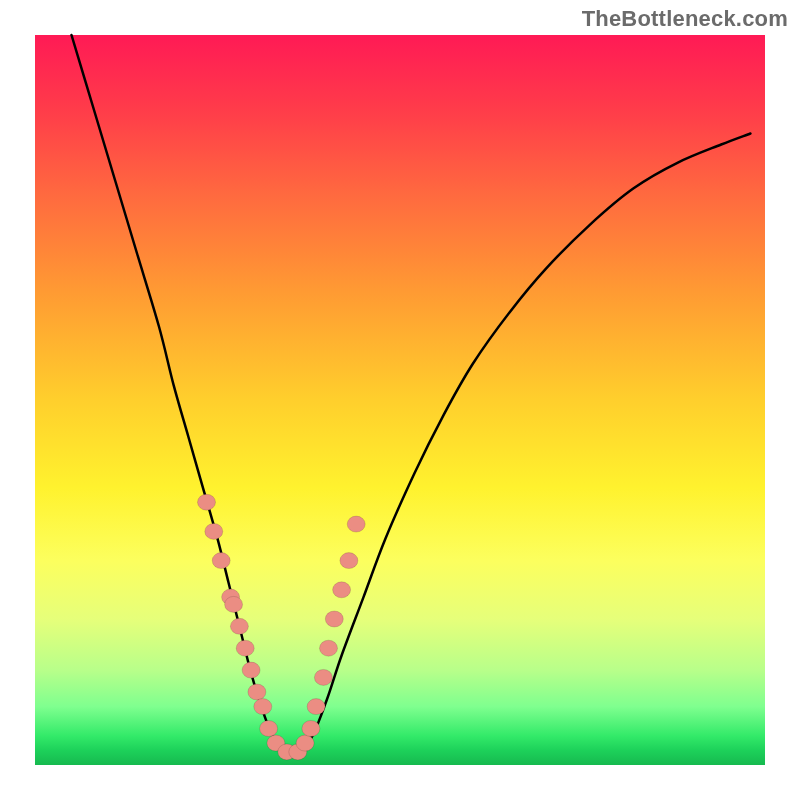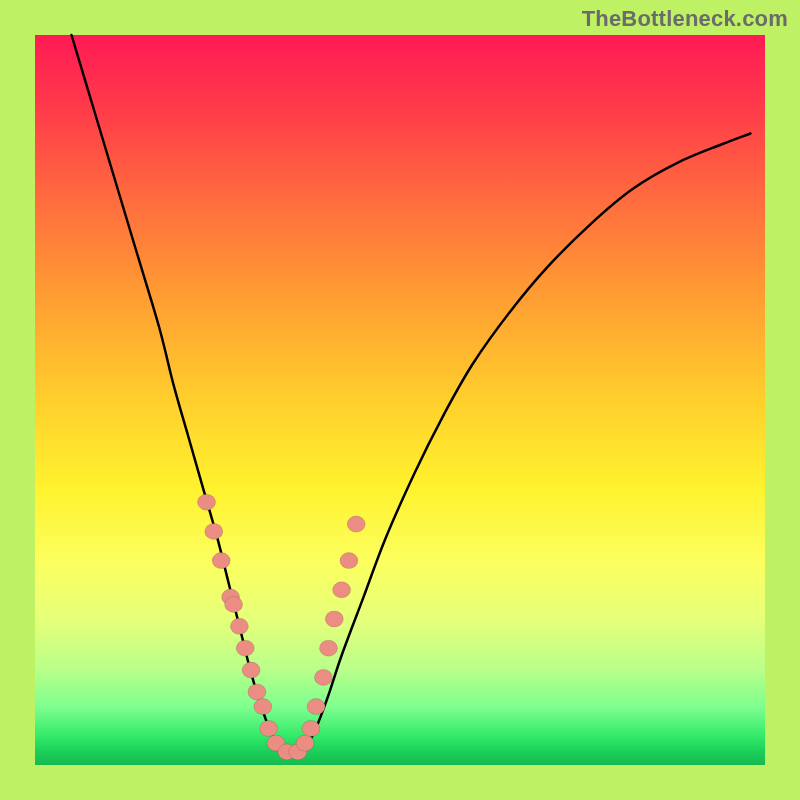--- a/index.html
+++ b/index.html
@@ -10,21 +10,21 @@
     overflow: hidden;
     background: #000;
     font-family: Arial, Helvetica, sans-serif;
   }
   .frame {
     position: absolute;
     left: 0;
     top: 0;
     width: 800px;
     height: 800px;
-    background: #bef264;
+    background: #ffffff;
   }
   .plot-area {
     position: absolute;
     left: 35px;
     top: 35px;
     width: 730px;
     height: 730px;
     
     background: linear-gradient(to bottom,
       #ff1a55 0%,

